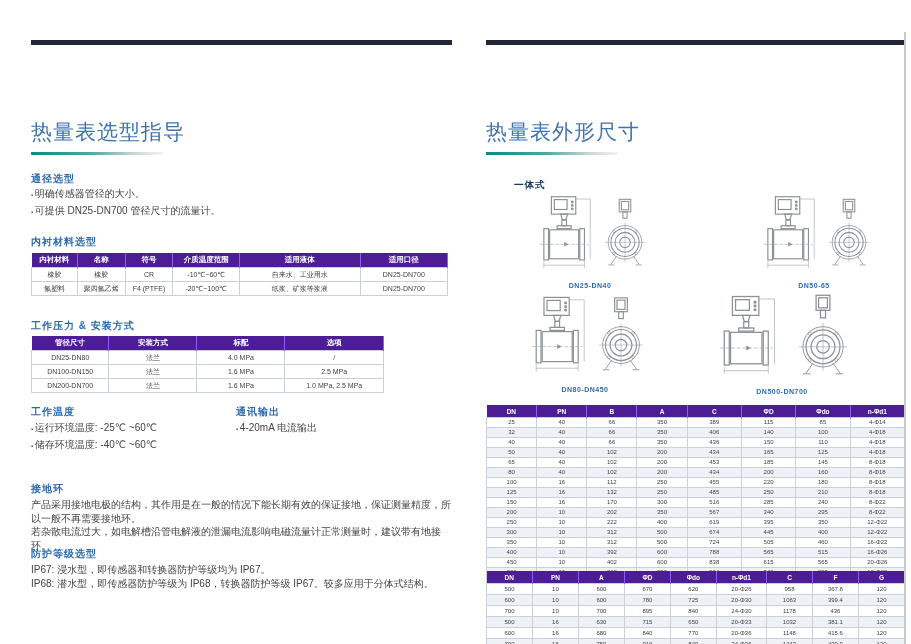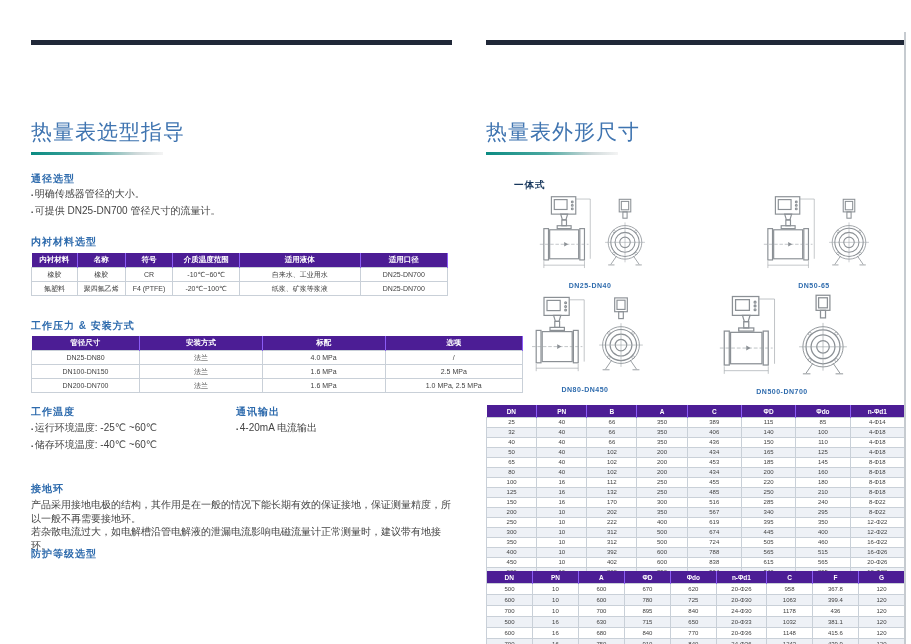--- a/index.html
+++ b/index.html
@@ -139,21 +139,21 @@
             <td>F4 (PTFE)</td>
             <td>-20℃~100℃</td>
             <td>纸浆、矿浆等浆液</td>
             <td>DN25-DN700</td>
           </tr>
         </tbody>
       </table>
   </div>
 
   <div class="sec-head" style="left:31px;top:287px;">工作压力 &amp; 安装方式</div>
-  <div class="abs" style="left:31px;top:304px;width:492px;">
+  <div class="abs" style="left:31px;top:304px;width:353px;">
     <table class="lt">
       <colgroup>
           <col style="width:22%">
           <col style="width:25%">
           <col style="width:25%">
           <col style="width:28%">
         </colgroup>
     <thead>
           <tr>
             <th>管径尺寸</th>
@@ -196,20 +196,24 @@
       <div>4-20mA 电流输出</div>
     </div>
 
   <div class="sec-head" style="left:31px;top:450px;">接地环</div>
   <div class="abs body-txt plain-lines" style="left:31px;top:466px;width:421px;line-height:14px;">
       <div>产品采用接地电极的结构，其作用是在一般的情况下能长期有效的保证接地，保证测量精度，所以一般不再需要接地环。</div>
       <div>若杂散电流过大，如电解槽沿管电解液的泄漏电流影响电磁流量计正常测量时，建议带有地接环。</div>
     </div>
 
   <div class="sec-head" style="left:31px;top:515px;">防护等级选型</div>
+  <div class="abs body-txt plain-lines" style="left:31px;top:531px;width:421px;">
+      <div>IP67: 浸水型，即传感器和转换器防护等级均为 IP67。</div>
+      <div>IP68: 潜水型，即传感器防护等级为 IP68，转换器防护等级 IP67。较多应用于分体式结构。</div>
+    </div>
 
   <div class="footer-line" style="left:33px;width:397px;"></div>
   <div class="pageno" style="left:35px;">4</div>
   <div class="footer-txt" style="left:33px;width:397px;text-align:right;">KHE系列管道式电磁热量表</div>
 
   <div class="topbar" style="left:486px;width:420px;"></div>
 
   <div class="page-title" style="left:486px;">热量表外形尺寸</div>
   <div class="title-rule" style="left:486px;"></div>
 

